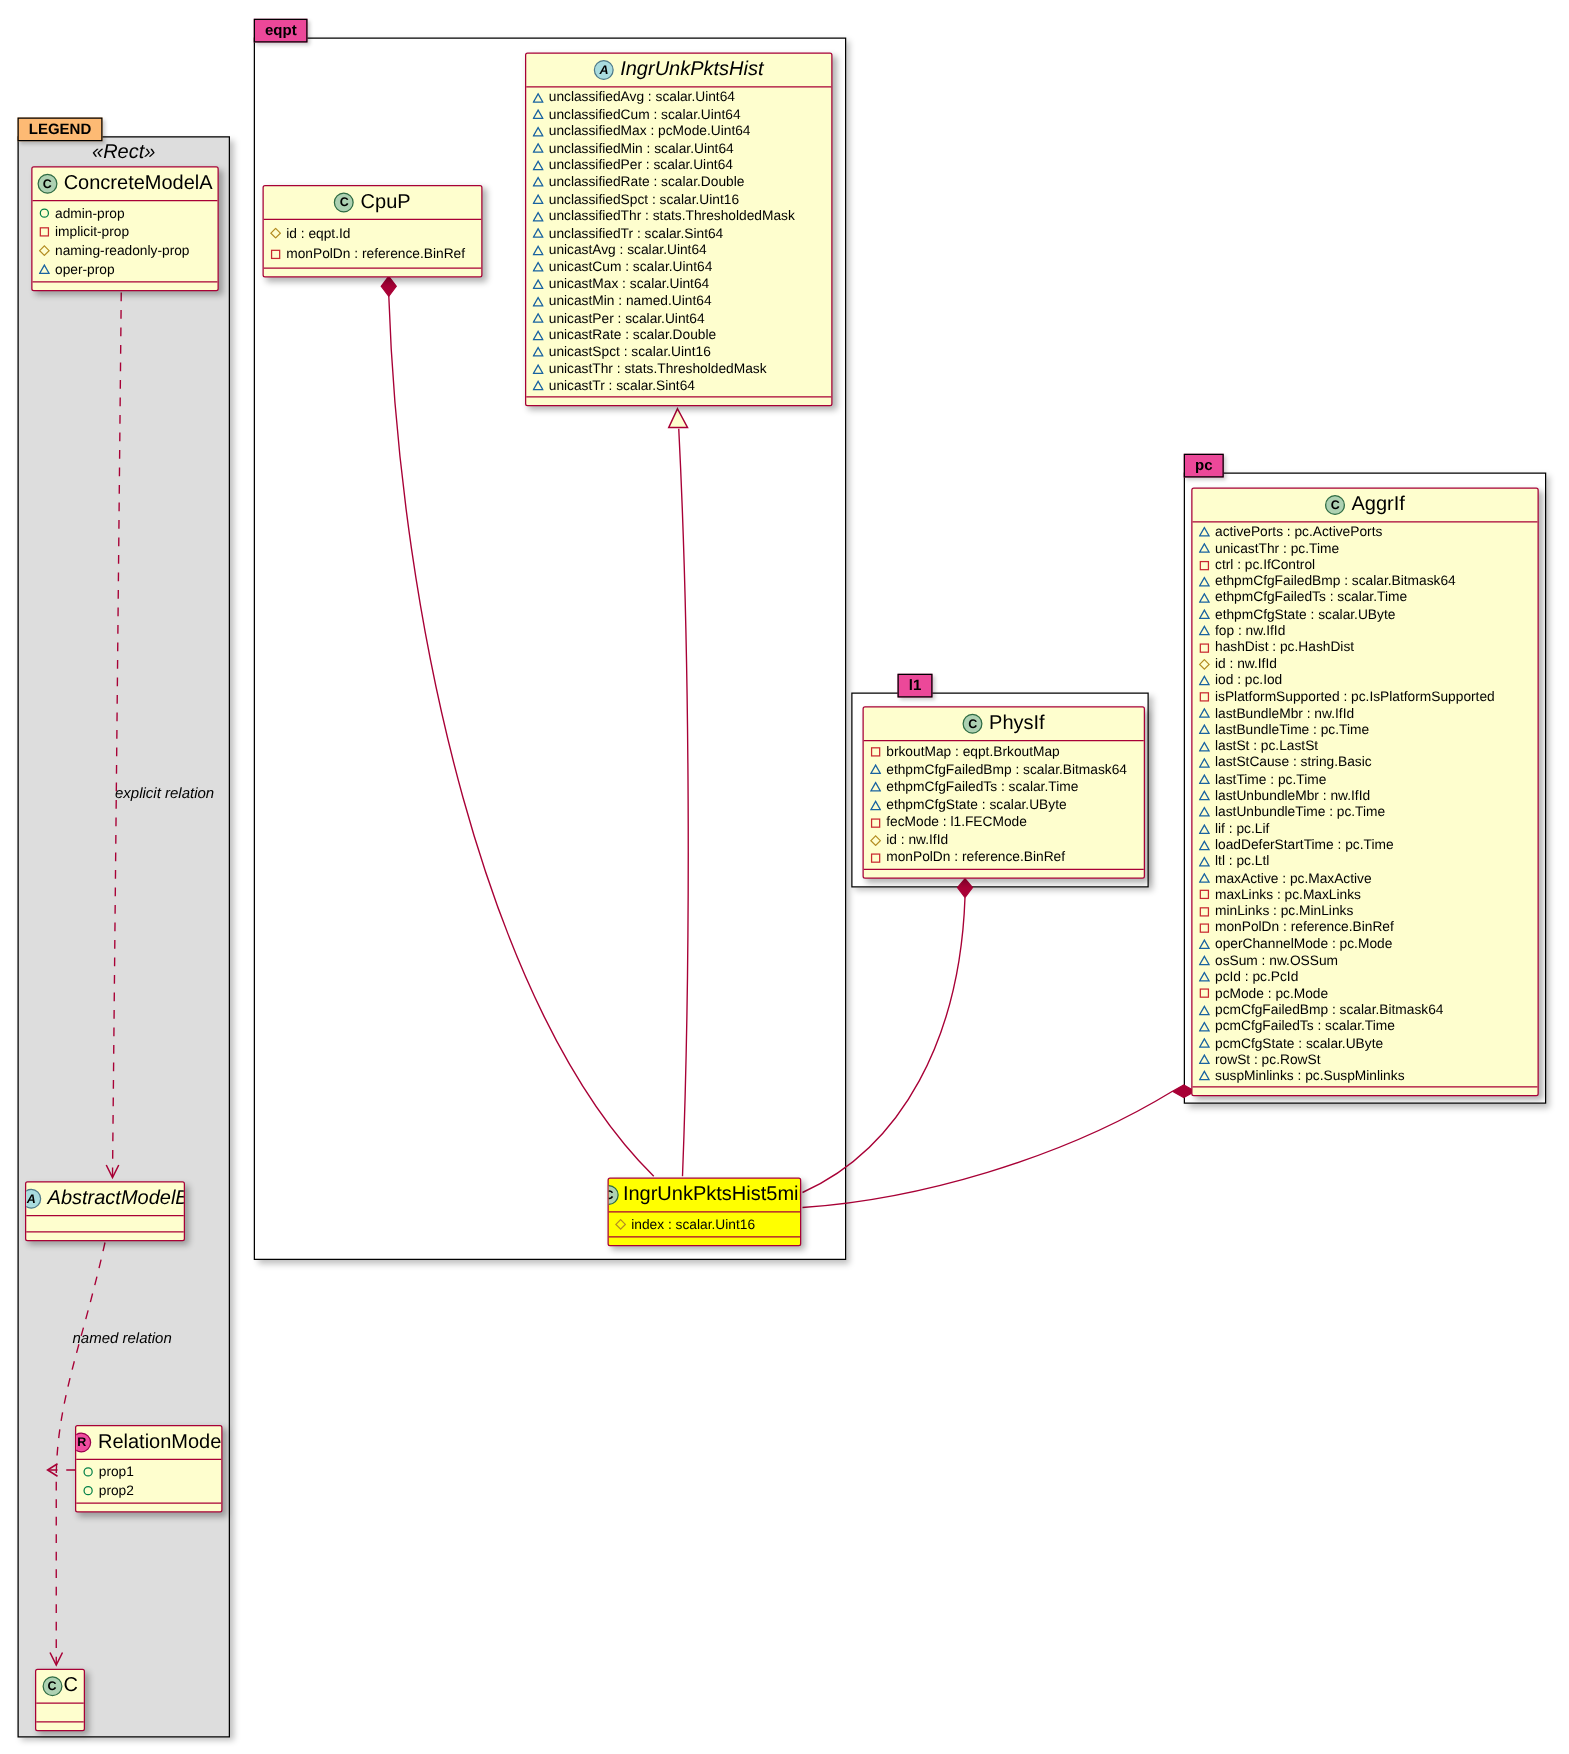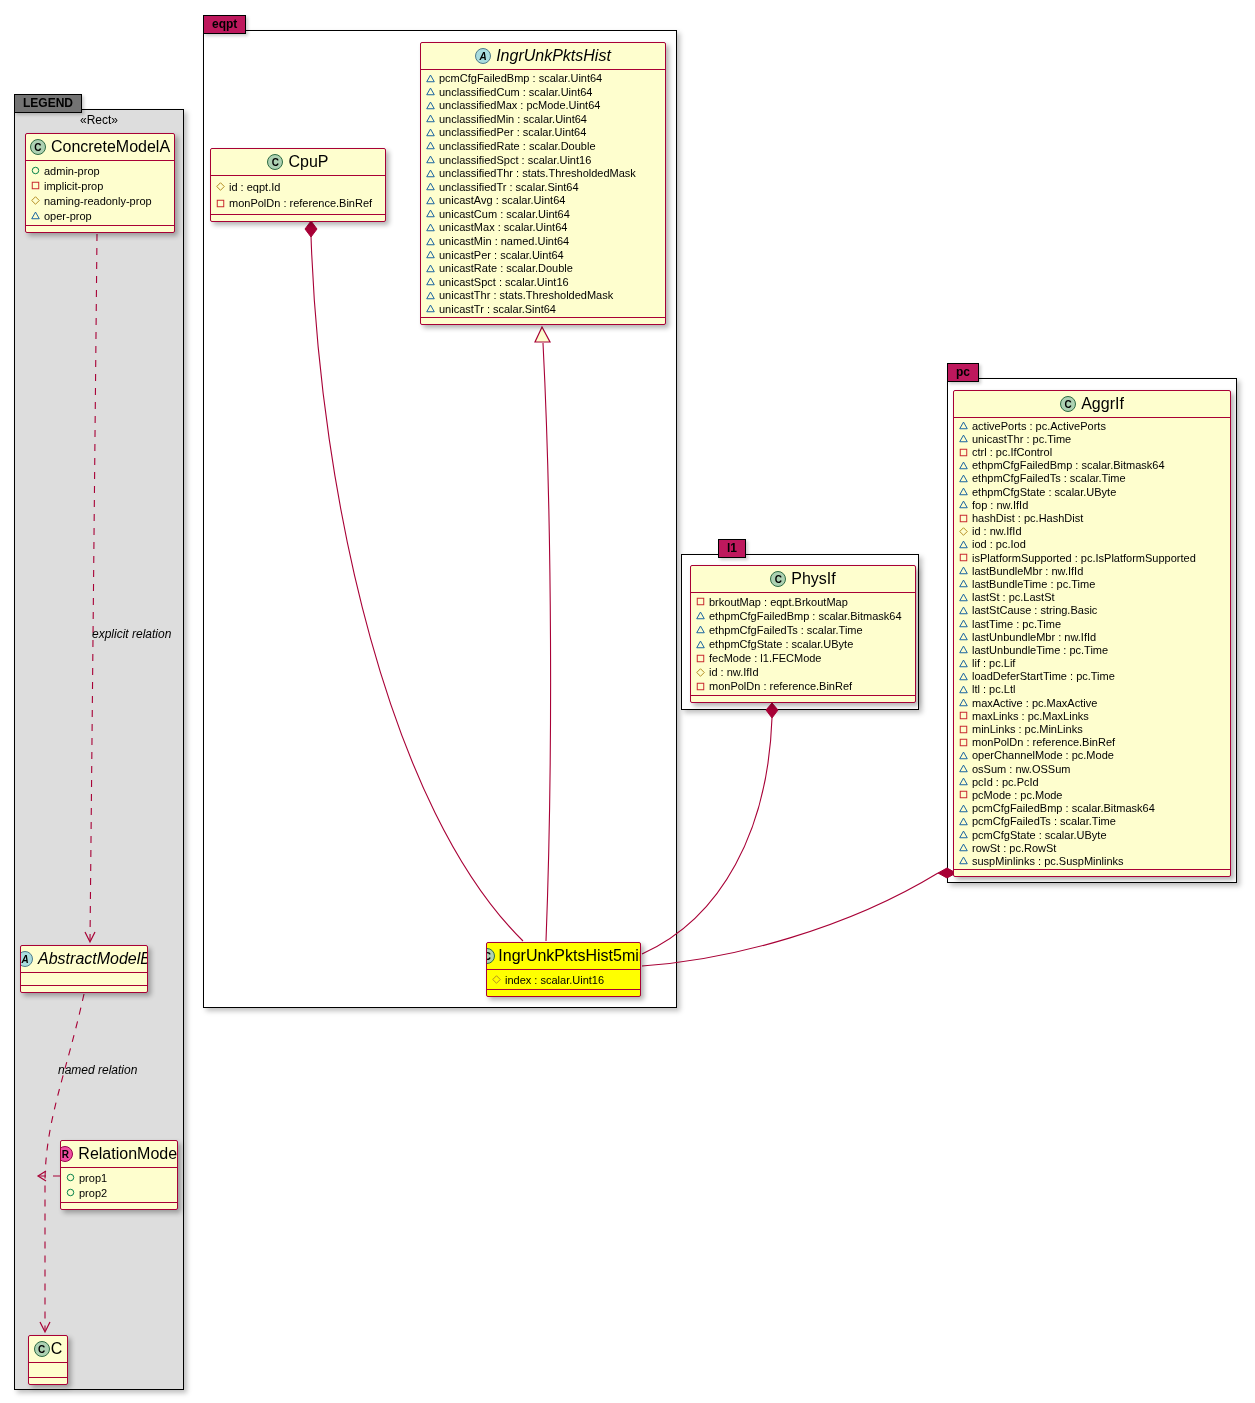--- a/index.html
+++ b/index.html
@@ -1,22 +1,22 @@
 <!DOCTYPE html>
 <html><head>
 <meta charset="utf-8">
 <style>
   * { box-sizing: border-box; margin: 0; padding: 0; }
   html,body { width:1255px; height:1403px; }
   body { position:relative; background:#ffffff; font-family:"Liberation Sans", sans-serif; color:#000; }
 
   .pkg-body { position:absolute; border:1.5px solid #000; background:#ffffff; box-shadow:3px 3px 5px rgba(0,0,0,.25); z-index:1; }
   .pkg-body.gray { background:#DDDDDD; }
-  .pkg-tab { position:absolute; border:1.5px solid #000; background:#be185d; font-weight:bold; font-size:12px; padding:1px 8px 2px; z-index:2; box-shadow:2px 2px 3px rgba(0,0,0,.2); }
-  .pkg-tab.gray { background:#737373; }
+  .pkg-tab { position:absolute; border:1.5px solid #000; background:#ec4899; font-weight:bold; font-size:12px; padding:1px 8px 2px; z-index:2; box-shadow:2px 2px 3px rgba(0,0,0,.2); }
+  .pkg-tab.gray { background:#fdba74; }
 
   .rel-layer { position:absolute; left:0; top:0; z-index:3; pointer-events:none; }
   .rel { fill:none; stroke:#A80036; stroke-width:1.1; }
   .dash { stroke-dasharray:7,7; }
   .dia { fill:#A80036; stroke:#A80036; stroke-width:1; }
   .tri { fill:#FEFECE; stroke:#A80036; stroke-width:1.2; }
   .arr { fill:none; stroke:#A80036; stroke-width:1.2; }
 
   .uml-class { position:absolute; display:flex; flex-direction:column; background:#FEFECE; border:1.5px solid #A80036; border-radius:2px; box-shadow:3px 3px 5px rgba(0,0,0,.3); z-index:4; }
   .uml-class.highlight { background:#FFFF00; }
@@ -28,21 +28,21 @@
   .spot-a { background:#A9DCDF; border:1px solid #4F7A8A; font-style:italic; }
   .spot-r { background:#F04DA0; border:1px solid #99004D; }
 
   .uml-members { flex:1 1 auto; display:flex; flex-direction:column; justify-content:space-evenly; padding:1px 0; overflow:hidden; min-height:8px; }
   .uml-member { display:flex; align-items:center; gap:4px; padding:0 5px; height:13px; flex:0 0 auto; }
   .m-icon { width:9px; height:9px; flex:0 0 9px; display:block; }
   .m-icon svg { display:block; width:9px; height:9px; }
   .m-text { font-size:11px; white-space:nowrap; }
   .uml-methods { flex:0 0 7px; border-top:1px solid #A80036; }
 
-  .stereotype { position:absolute; z-index:2; font-size:12px; text-align:center; }
+  .stereotype { position:absolute; z-index:2; font-style:italic; font-size:16px; text-align:center; }
   .rel-label { position:absolute; z-index:5; font-size:12px; white-space:nowrap;font-style:italic; }
 </style>
 </head>
 <body>
 
 <div class="pkg-body gray" style="left:14px; top:109px; width:170px; height:1281px;"></div>
 <div class="pkg-body" style="left:203px; top:30px; width:474px; height:978px;"></div>
 <div class="pkg-body" style="left:681px; top:554px; width:238px; height:156px;"></div>
 <div class="pkg-body" style="left:947px; top:378px; width:290px; height:505px;"></div>
 
@@ -169,21 +169,21 @@
     <span class="spot spot-a">A</span>
     <span class="uml-title italic">IngrUnkPktsHist</span>
   </div>
   <div class="uml-members">
       <div class="uml-member">
         <span class="m-icon">
           <svg viewBox="0 0 10 10">
             <polygon points="5,1.2 9.2,8.6 0.8,8.6" fill="none" stroke="#1963A0" stroke-width="1.1"></polygon>
           </svg>
         </span>
-        <span class="m-text">pcmCfgFailedBmp : scalar.Uint64</span>
+        <span class="m-text">unclassifiedAvg : scalar.Uint64</span>
       </div>
       <div class="uml-member">
         <span class="m-icon">
           <svg viewBox="0 0 10 10">
             <polygon points="5,1.2 9.2,8.6 0.8,8.6" fill="none" stroke="#1963A0" stroke-width="1.1"></polygon>
           </svg>
         </span>
         <span class="m-text">unclassifiedCum : scalar.Uint64</span>
       </div>
       <div class="uml-member">

